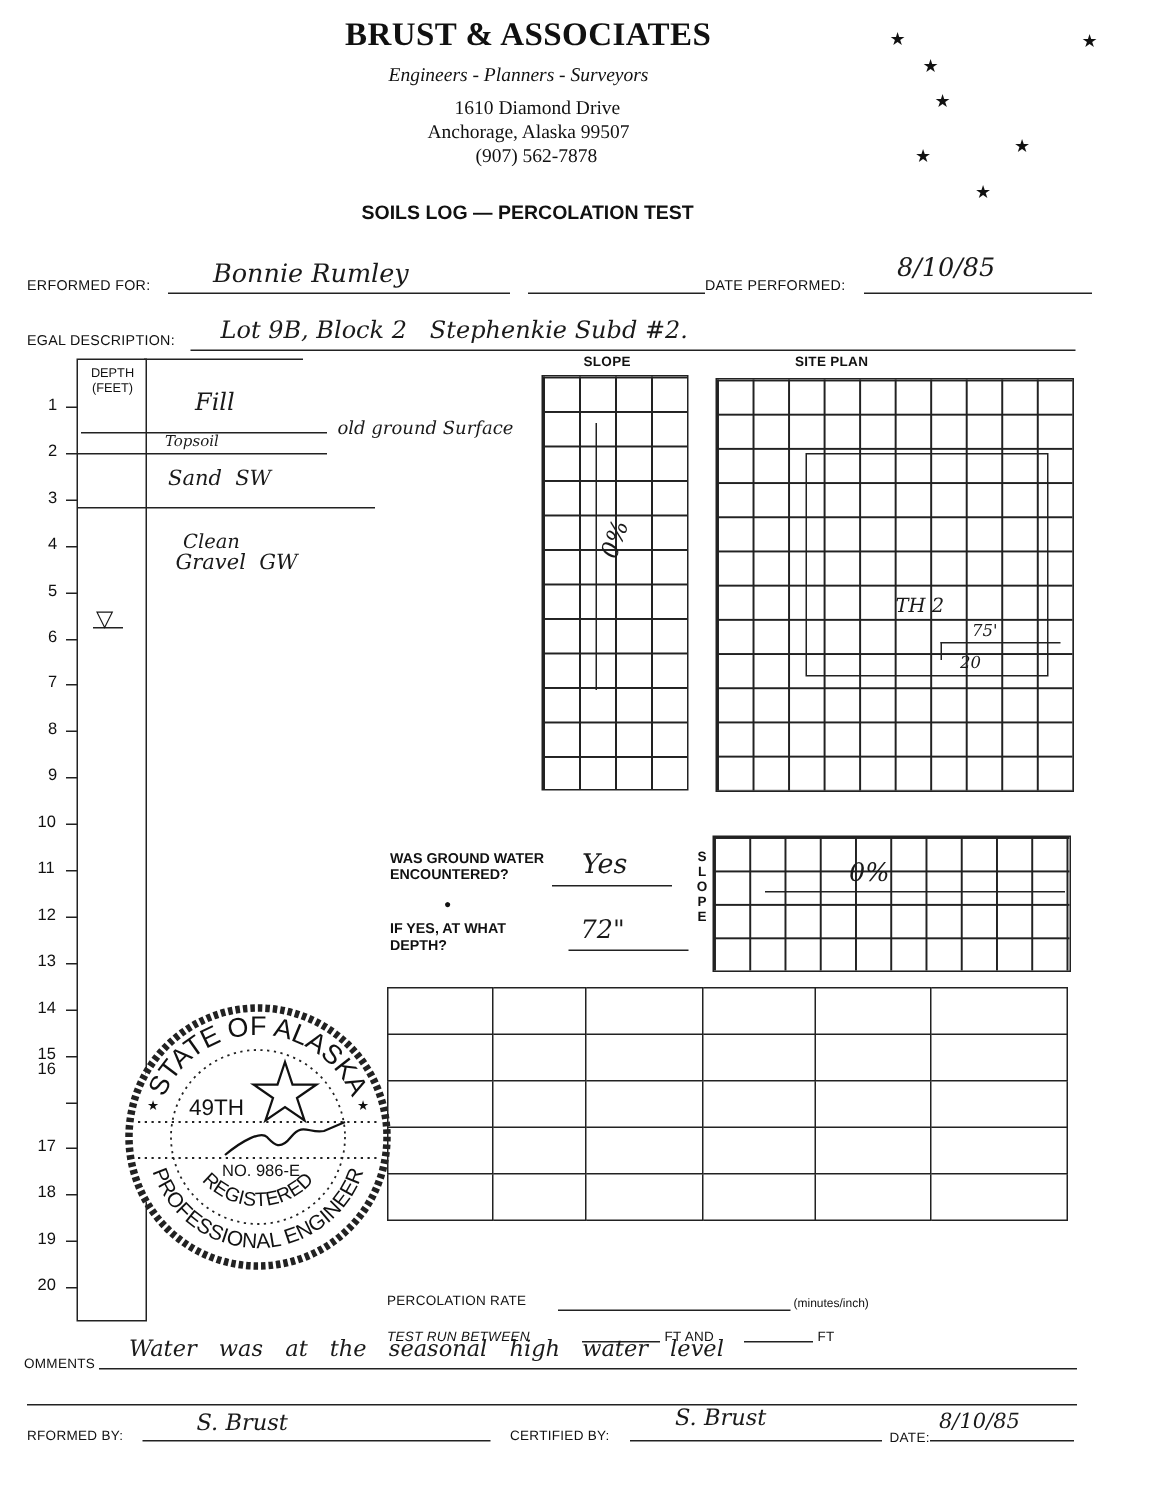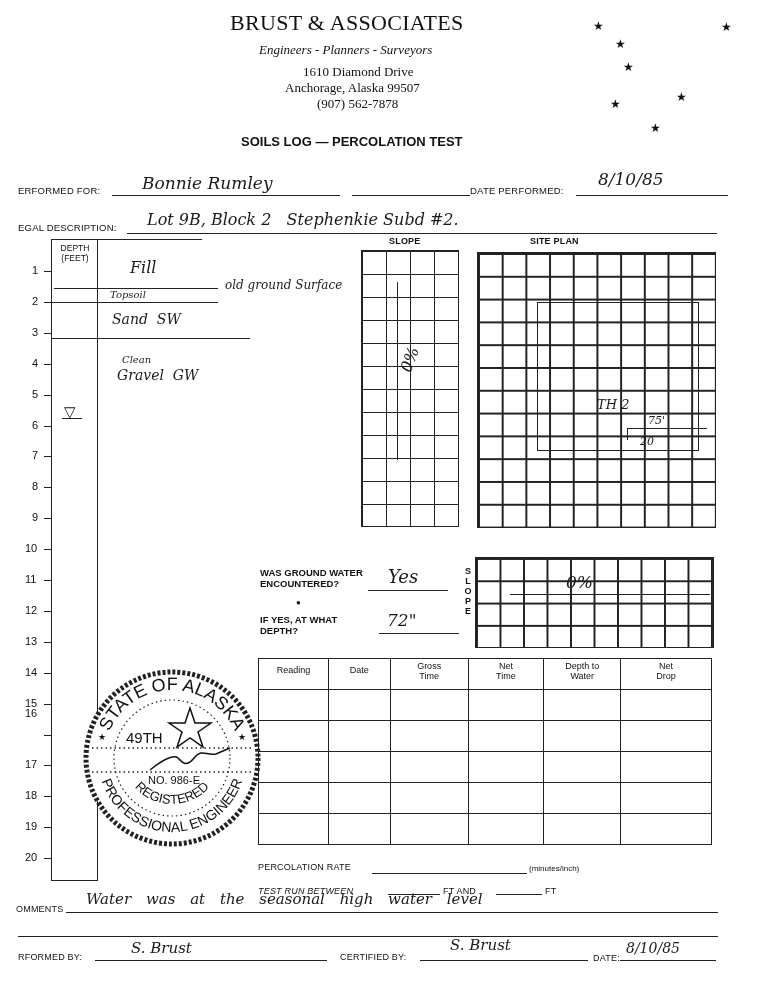--- a/index.html
+++ b/index.html
@@ -11,21 +11,21 @@
   .uline{border-bottom:1.3px solid #222;}
   .hline{border-top:1.5px solid #222;}
   .star{font-size:12px;line-height:12px;}
   table.perc{border-collapse:collapse;}
   table.perc td{border:1.3px solid #222;font-size:9px;text-align:center;vertical-align:top;padding-top:6px;}
   .tick{font-size:11px;}
 </style>
 </head>
 <body>
 
-<div class="abs serif" style="left:230px;top:10px;font-size:22px;font-weight:normal;letter-spacing:0.3px;">BRUST &amp; ASSOCIATES</div>
+<div class="abs serif" style="left:230px;top:10px;font-size:22px;font-weight:bold;letter-spacing:0.3px;">BRUST &amp; ASSOCIATES</div>
 <div class="abs serif" style="left:259px;top:42px;font-size:13px;font-style:italic;font-weight:normal;">Engineers - Planners - Surveyors</div>
 <div class="abs serif" style="left:303px;top:64px;font-size:13px;">1610 Diamond Drive</div>
 <div class="abs serif" style="left:285px;top:80px;font-size:13px;">Anchorage, Alaska 99507</div>
 <div class="abs serif" style="left:317px;top:96px;font-size:13px;">(907) 562-7878</div>
 <div class="abs" style="left:241px;top:134px;font-size:13px;font-weight:bold;">SOILS LOG — PERCOLATION TEST</div>
 
 <div>
   <span class="abs star" style="left:593px;top:20px;">★</span>
   <span class="abs star" style="left:615px;top:38px;">★</span>
   <span class="abs star" style="left:623px;top:61px;">★</span>
@@ -102,21 +102,21 @@
   </div>
 
 <div class="abs hline" style="left:54px;top:288px;width:164px;"></div>
 <div class="abs hline" style="left:52px;top:302px;width:166px;"></div>
 <div class="abs hline" style="left:52px;top:338px;width:198px;"></div>
 
 <div class="abs hand" style="left:130px;top:258px;font-size:16px;text-align:center;">Fill</div>
 <div class="abs hand" style="left:225px;top:278px;font-size:12px;">old ground Surface</div>
 <div class="abs hand" style="left:110px;top:289px;font-size:10px;">Topsoil</div>
 <div class="abs hand" style="left:112px;top:311px;font-size:14px;white-space:pre;">Sand  SW</div>
-<div class="abs hand" style="left:122px;top:354px;font-size:10px;">Clean</div>
+<div class="abs hand" style="left:122px;top:354px;font-size:13px;">Clean</div>
 <div class="abs hand" style="left:117px;top:367px;font-size:14px;white-space:pre;">Gravel  GW</div>
 
 <div class="abs" style="left:64px;top:403px;font-size:15px;">
   <span>▽</span>
   <div style="border-top:1.3px solid #222;width:20px;margin-left:-2px;margin-top:-3px;"></div>
 </div>
 
 <div class="abs lbl" style="left:389px;top:236px;font-weight:bold;font-size:9px;">SLOPE</div>
 <div class="abs lbl" style="left:530px;top:236px;font-weight:bold;font-size:9px;">SITE PLAN</div>
 <div class="abs" style="left:361px;top:250px;width:96px;height:275px;border:1.5px solid #222;
@@ -167,44 +167,20 @@
 <table class="abs perc" style="left:258px;top:658px;width:454px;">
   <colgroup>
       <col style="width:70px">
       <col style="width:62px">
       <col style="width:78px">
       <col style="width:76px">
       <col style="width:77px">
       <col style="width:91px">
     </colgroup>
   <tbody>
-      <tr style="height:31px;">
-    <td>
-          <div>Reading</div>
-        </td>
-    <td>
-          <div>Date</div>
-        </td>
-    <td style="padding-top:2px;">
-          <div>Gross</div>
-          <div>Time</div>
-        </td>
-    <td style="padding-top:2px;">
-          <div>Net</div>
-          <div>Time</div>
-        </td>
-    <td style="padding-top:2px;">
-          <div>Depth to</div>
-          <div>Water</div>
-        </td>
-    <td style="padding-top:2px;">
-          <div>Net</div>
-          <div>Drop</div>
-        </td>
-  </tr>
   <tr style="height:31px;">
         <td></td>
         <td></td>
         <td></td>
         <td></td>
         <td></td>
         <td></td>
       </tr>
   <tr style="height:31px;">
         <td></td>

